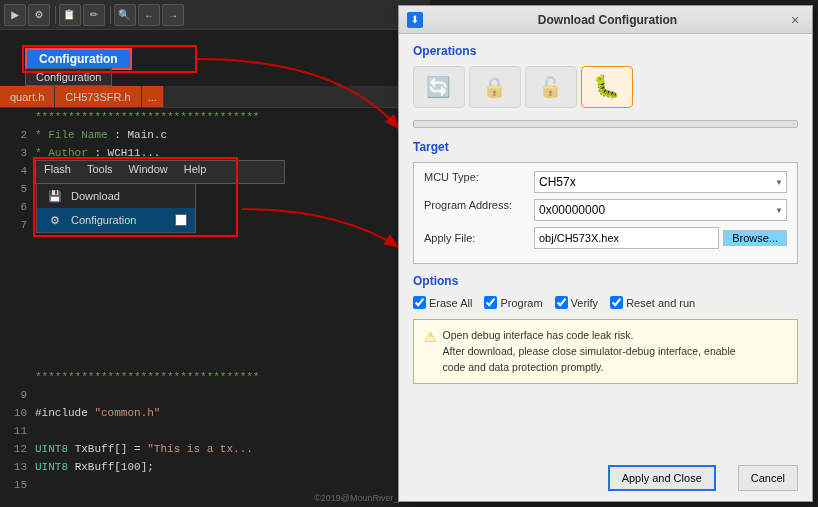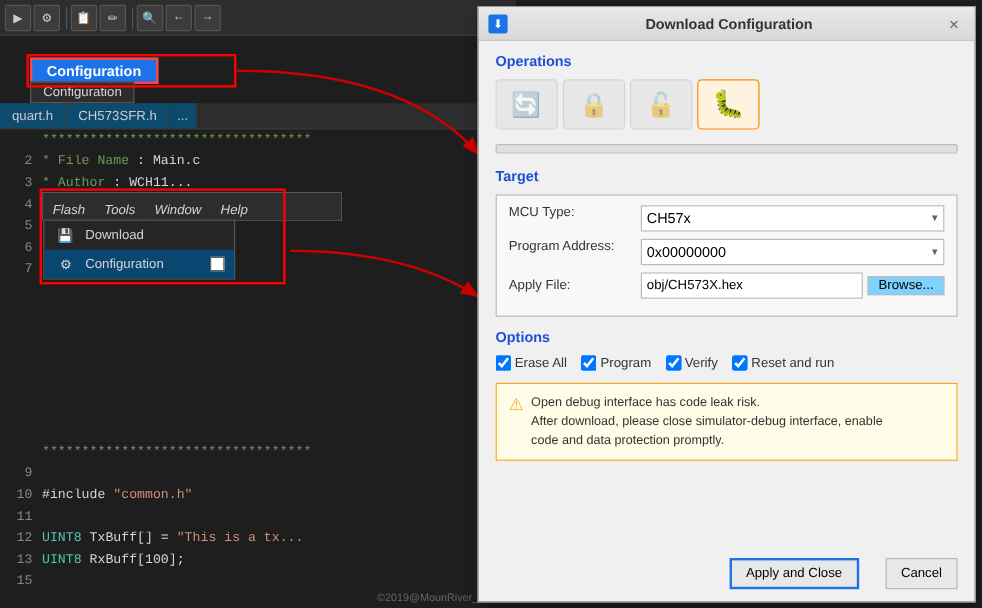--- a/index.html
+++ b/index.html
@@ -62,21 +62,21 @@
       background: #2d2d2d;
       display: flex;
       align-items: stretch;
       border-bottom: 1px solid #3a3a3a;
     }
 
     .ide-tab {
       padding: 2px 10px;
       font-size: 11px;
       color: #ccc;
-      background: #0c4a6e;
+      background: #c2410c;
       border-right: 1px solid #3a3a3a;
       display: flex; align-items: center;
       cursor: pointer;
     }
 
     
     .ide-code {
       position: absolute;
       top: 52px; left: 0;
       width: 430px;
@@ -118,23 +118,22 @@
       top: 160px; left: 0;
       width: 250px;
       background: #2d2d2d;
       border: 1px solid #555;
       z-index: 10;
     }
 
     .menubar-row {
       display: flex;
       height: 22px;
-      align-items: flex-end;
+      align-items: flex-start;
       background: #2d2d2d;
-      font-style: italic;
     }
 
     .menu-item-top {
       padding: 2px 8px;
       color: #d4d4d4;
       font-size: 11px;
       cursor: pointer;
     }
 
     .menu-dropdown {

